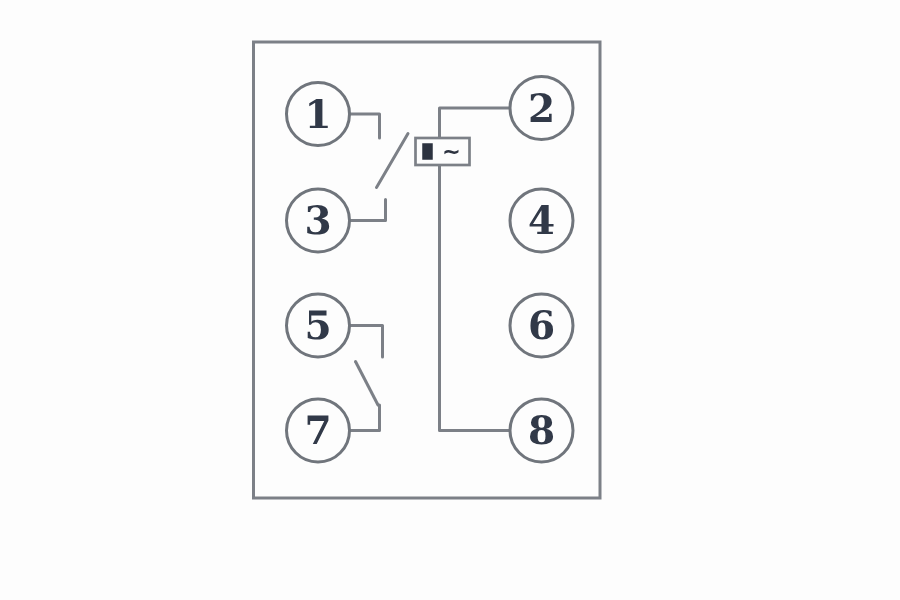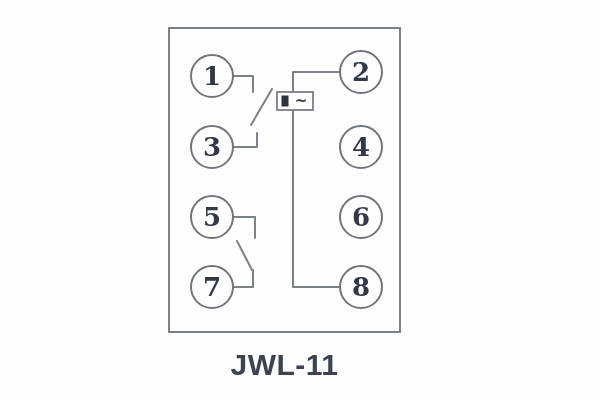--- a/index.html
+++ b/index.html
@@ -86,14 +86,13 @@
       <text x="361" y="81">2</text>
       <text x="212" y="156">3</text>
       <text x="361" y="156">4</text>
       <text x="212" y="226">5</text>
       <text x="361" y="226">6</text>
       <text x="212" y="296">7</text>
       <text x="361" y="296">8</text>
     </g>
   </svg>
 
-  <div id="caption" style="color: rgb(60, 67, 80);">JWL-11</div>
 </div>
 
 </body></html>

